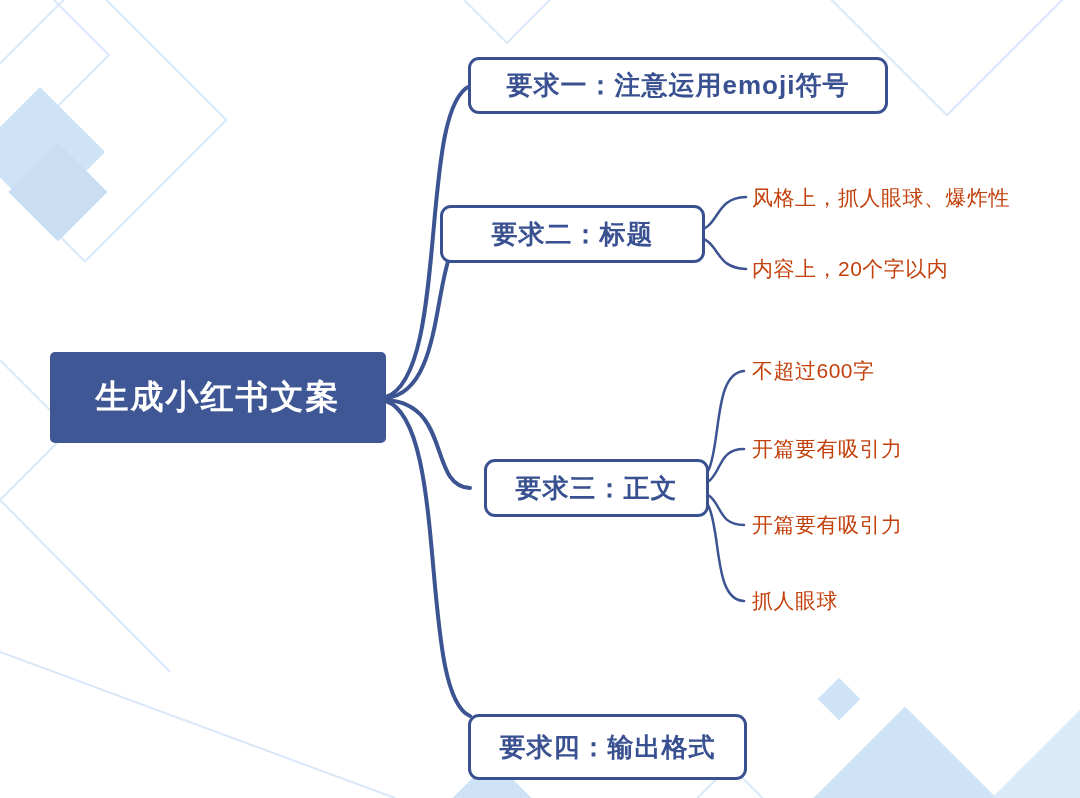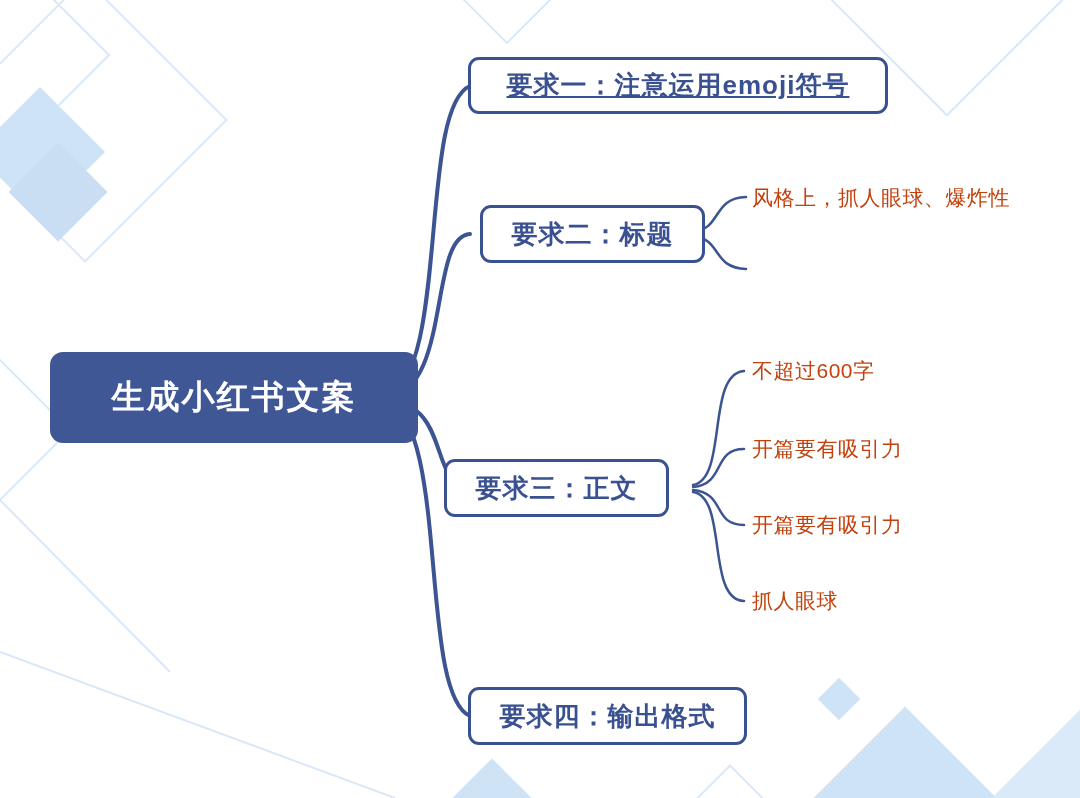--- a/index.html
+++ b/index.html
@@ -8,32 +8,32 @@
     background:#ffffff;
     font-family:"Liberation Sans","DejaVu Sans",sans-serif;
   }
   .stage{position:absolute;inset:0;}
   svg.layer{position:absolute;left:0;top:0;z-index:1;}
   .node{
     position:absolute;display:flex;align-items:center;justify-content:center;
     box-sizing:border-box;z-index:3;white-space:nowrap;
   }
   .root-node{
-    left:50px;top:352px;width:368px;height:91px;
-    background:#3F5795;border-radius:13px;
+    left:50px;top:352px;width:336px;height:91px;
+    background:#3F5795;border-radius:5px;
     color:#ffffff;font-size:33px;font-weight:bold;letter-spacing:2px;
   }
   .branch{
     background:#ffffff;border:3.5px solid #3A5191;border-radius:11px;
     color:#3A5191;font-size:26px;font-weight:bold;letter-spacing:1px;
   }
-  .branch-1{left:468px;top:57px;width:420px;height:57px;text-decoration:underline;}
-  .branch-2{left:480px;top:205px;width:225px;height:58px;}
-  .branch-3{left:444px;top:459px;width:225px;height:58px;}
-  .branch-4{left:468px;top:687px;width:279px;height:58px;}
+  .branch-1{left:468px;top:57px;width:420px;height:57px;}
+  .branch-2{left:440px;top:205px;width:265px;height:58px;}
+  .branch-3{left:484px;top:459px;width:225px;height:58px;}
+  .branch-4{left:468px;top:714px;width:279px;height:66px;}
   .leaf{
     position:absolute;transform:translateY(-50%);z-index:3;
     color:#c2410c;font-size:21px;white-space:nowrap;letter-spacing:0.5px;
   }
   .leaf-2-1{left:752px;top:198px;}
   .leaf-2-2{left:752px;top:269px;}
   .leaf-3-1{left:752px;top:371px;}
   .leaf-3-2{left:752px;top:449px;}
   .leaf-3-3{left:752px;top:525px;}
   .leaf-3-4{left:752px;top:601px;}
@@ -85,19 +85,20 @@
 
   <div class="node branch branch-1">要求一：注意运用emoji符号</div>
 
   <div class="node branch branch-2">要求二：标题</div>
 
   <div class="node branch branch-3">要求三：正文</div>
 
   <div class="node branch branch-4">要求四：输出格式</div>
 
   <div class="leaf leaf-2-1">风格上，抓人眼球、爆炸性</div>
+  <div class="leaf leaf-2-2">内容上，20个字以内</div>
 
   <div class="leaf leaf-3-1">不超过600字</div>
   <div class="leaf leaf-3-2">开篇要有吸引力</div>
   <div class="leaf leaf-3-3">开篇要有吸引力</div>
   <div class="leaf leaf-3-4">抓人眼球</div>
 
 </div>
 
 </body></html>

